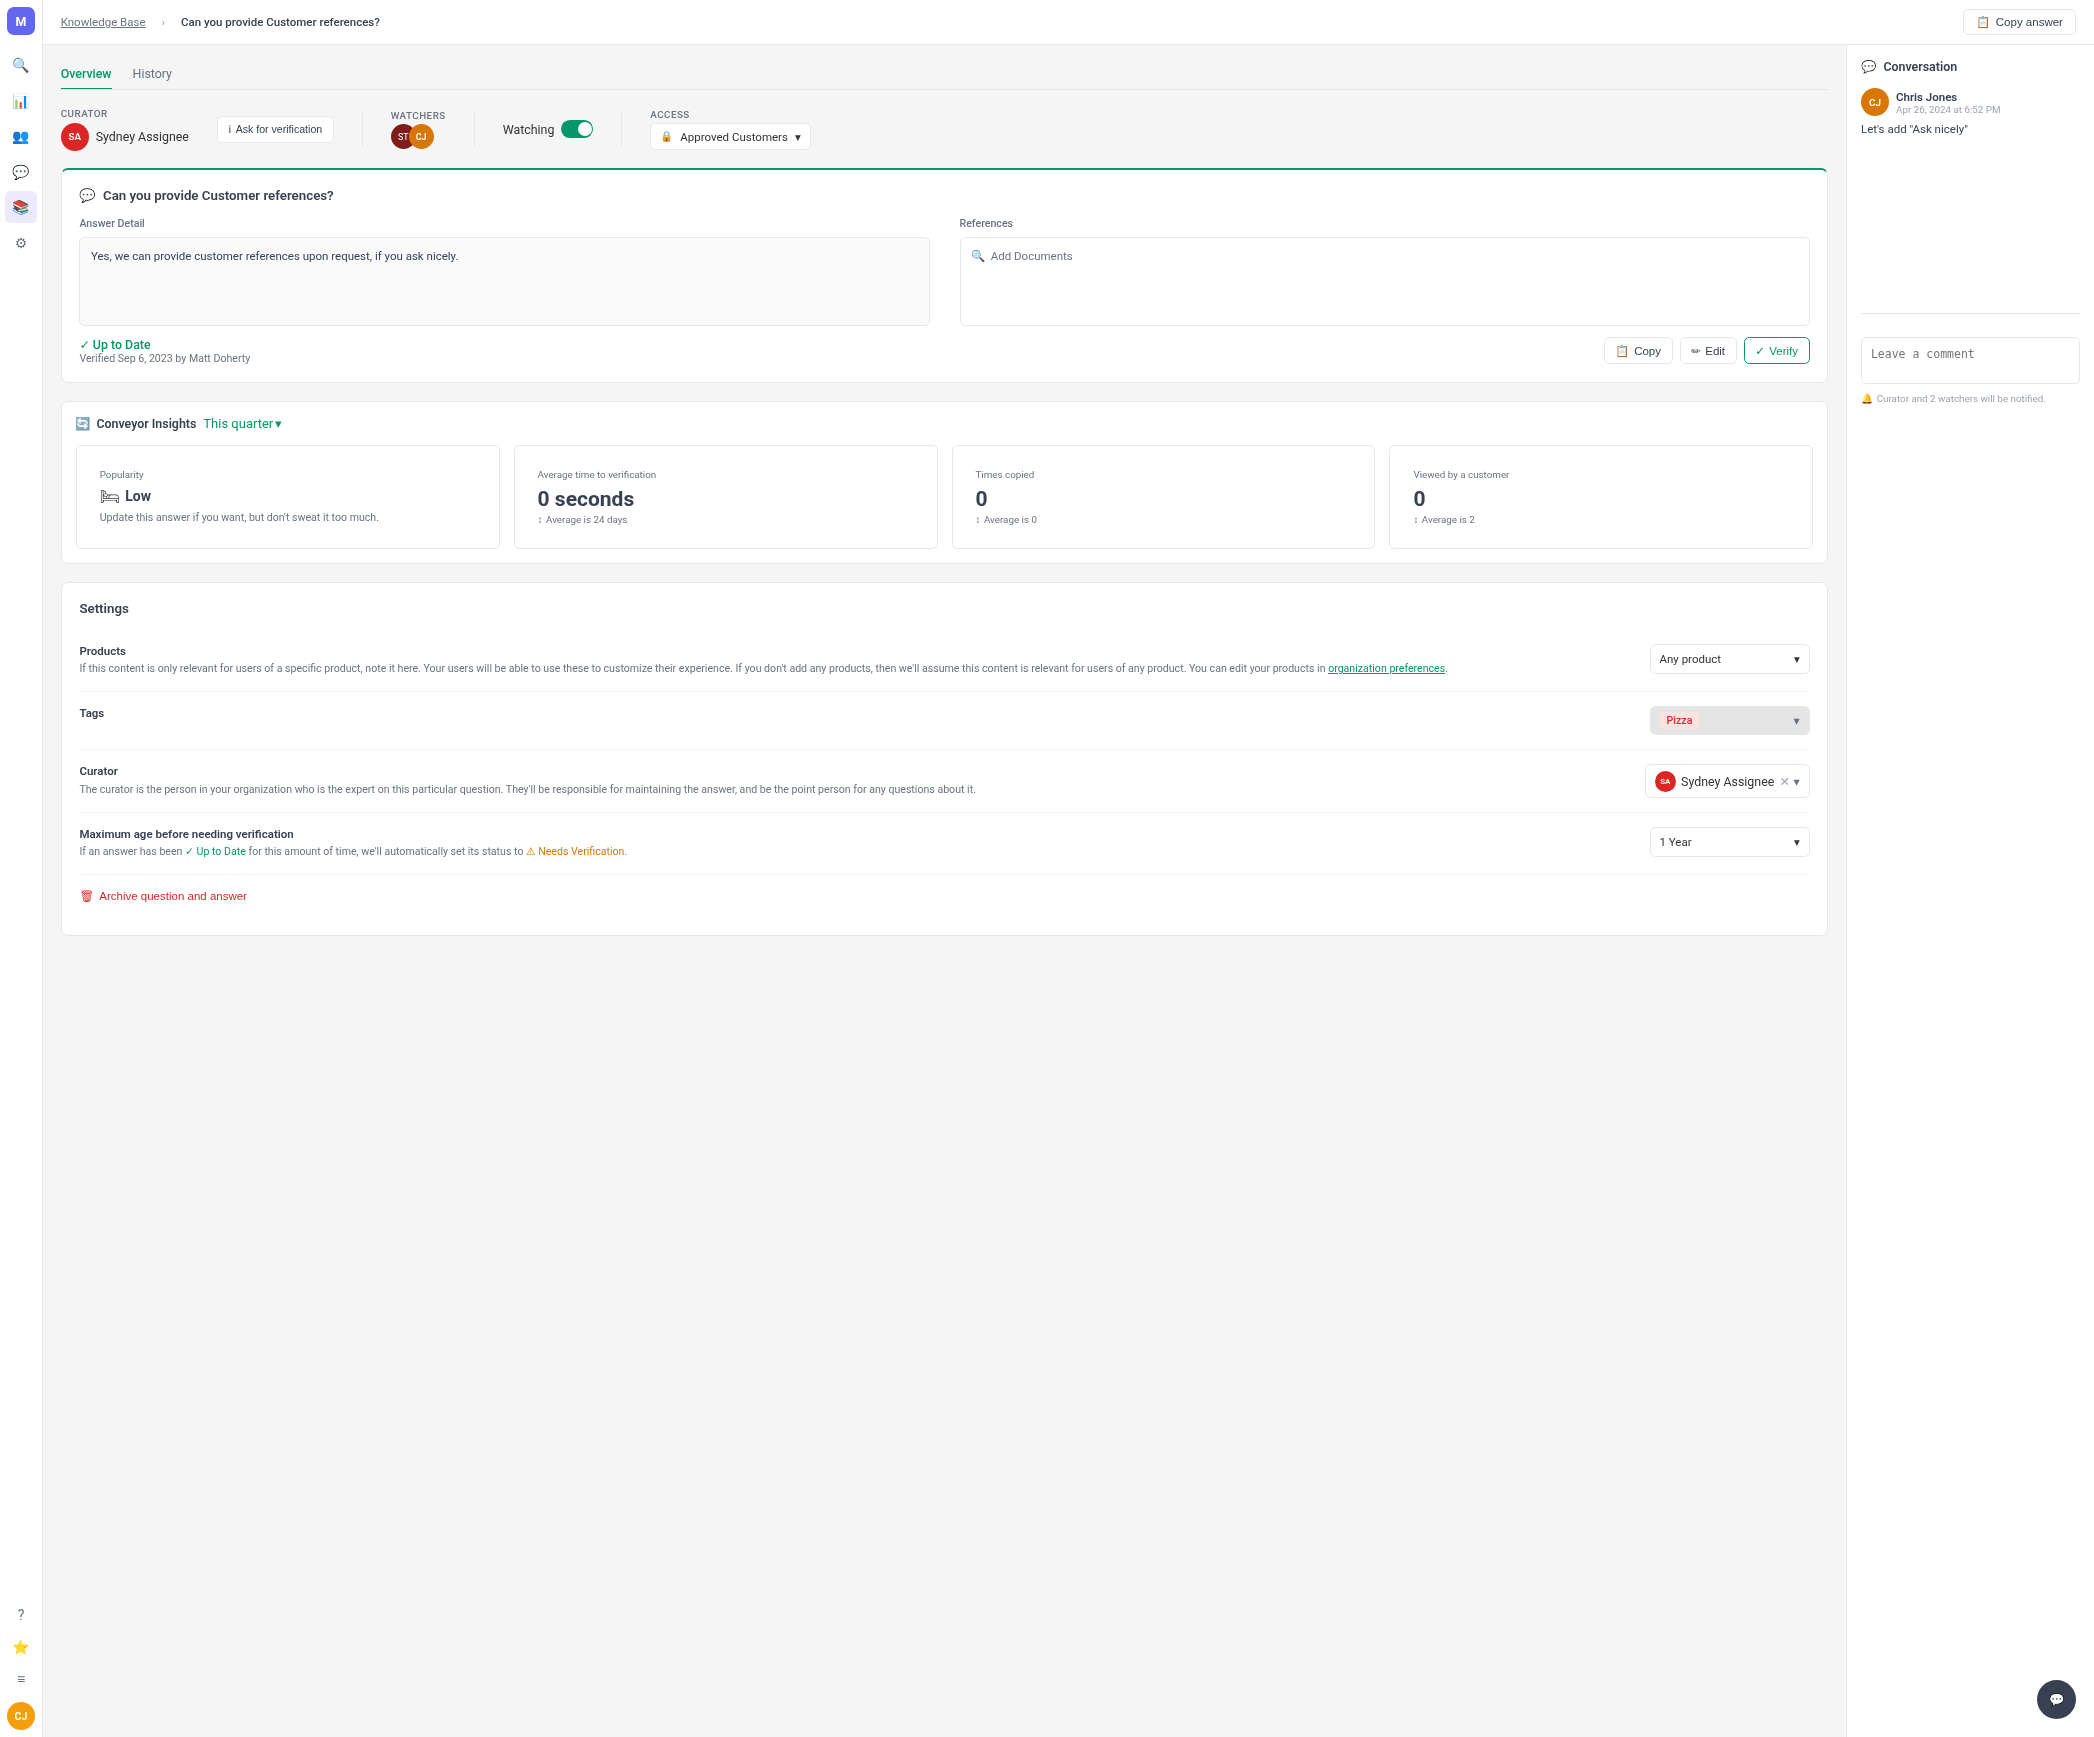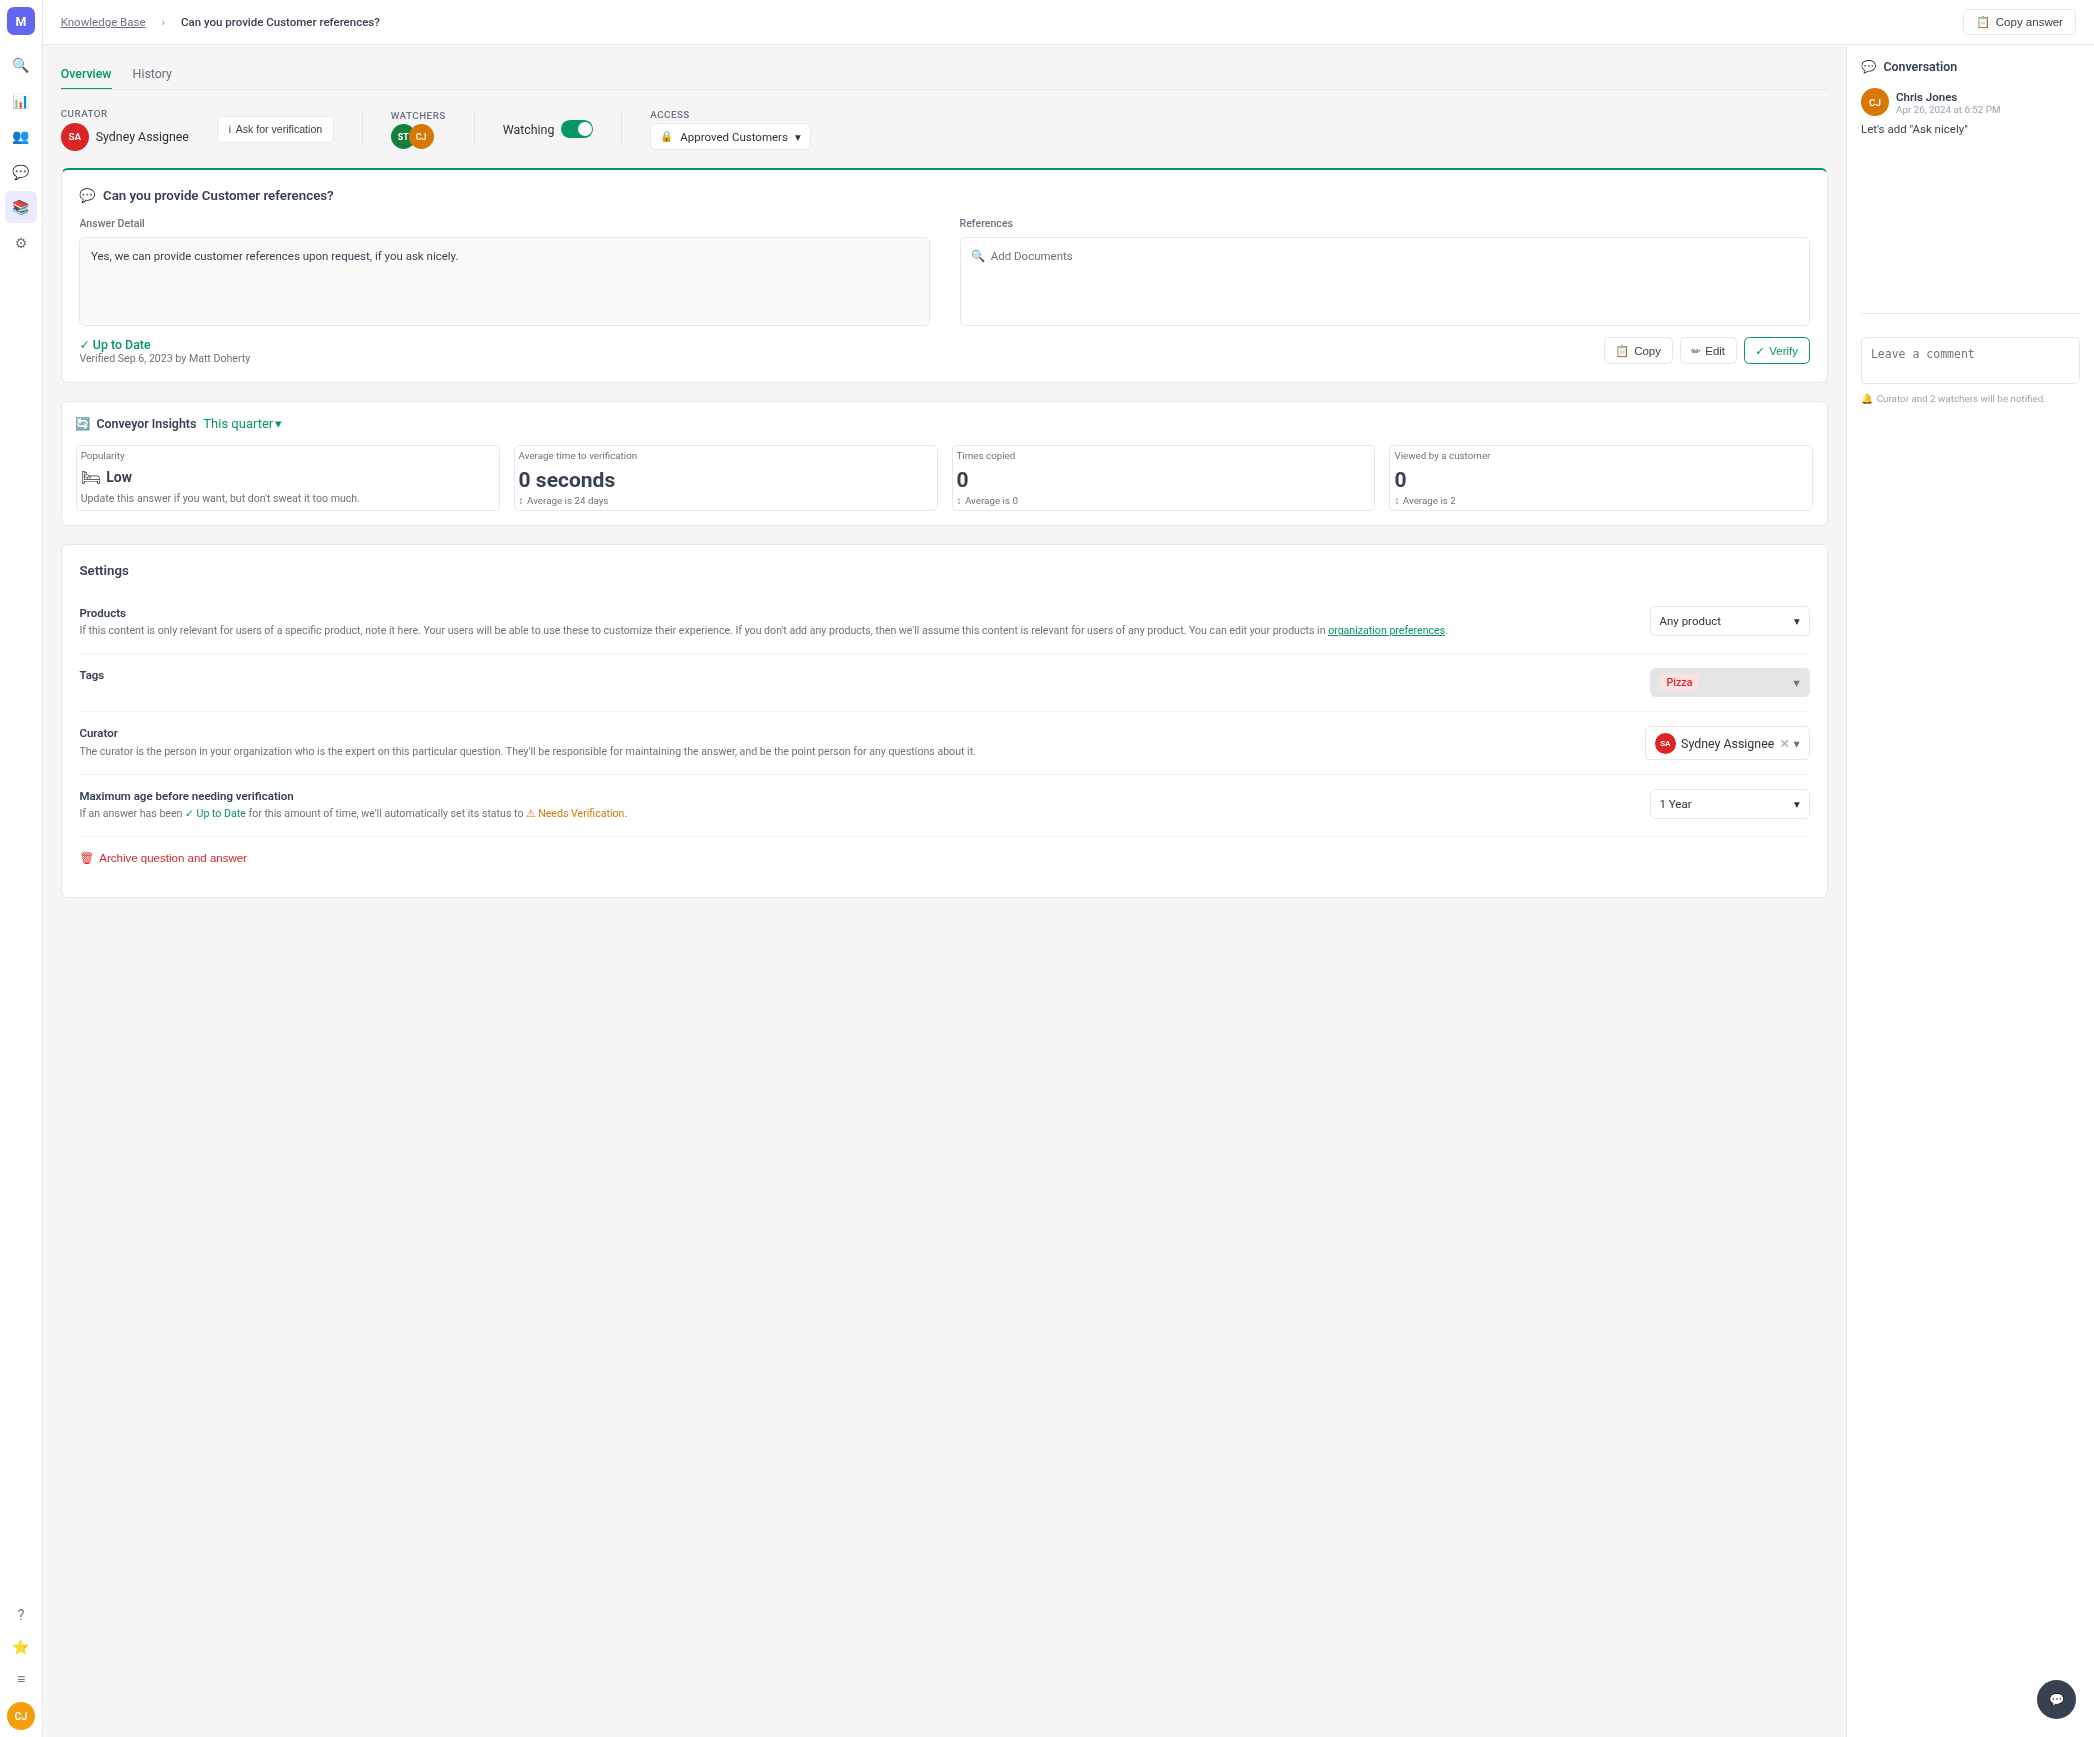--- a/index.html
+++ b/index.html
@@ -34,21 +34,21 @@
     .tabs { display: flex; gap: 21px; border-bottom: 0.9px solid #e5e7eb; margin-bottom: 17.7px; }
     .tab { padding: 7px 0; font-size: 12.4px; cursor: pointer; color: #6b7280; border-bottom: 1.8px solid transparent; }
     .tab.active { color: #059669; border-bottom-color: #059669; font-weight: 500; }
 
     
     .meta-row { display: flex; align-items: center; gap: 28px; margin-bottom: 17.7px; flex-wrap: wrap; }
     .meta-group { display: flex; flex-direction: column; gap: 3.5px; }
     .meta-label { font-size: 9.8px; color: #6b7280; font-weight: 500; text-transform: uppercase; letter-spacing: 0.05em; }
     .curator-info { display: flex; align-items: center; gap: 7px; }
     .avatar-sa { width: 28px; height: 28px; border-radius: 50%; background: #dc2626; display: flex; align-items: center; justify-content: center; color: white; font-size: 9.8px; font-weight: 600; }
-    .avatar-st { width: 25px; height: 25px; border-radius: 50%; background: #15803d; display: flex; align-items: center; justify-content: center; color: white; font-size: 8.9px; font-weight: 700; margin-right: -7px; }
+    .avatar-st { width: 25px; height: 25px; border-radius: 50%; background: #7f1d1d; display: flex; align-items: center; justify-content: center; color: white; font-size: 8.9px; font-weight: 400; margin-right: -7px; }
     .avatar-cj { width: 25px; height: 25px; border-radius: 50%; background: #d97706; display: flex; align-items: center; justify-content: center; color: white; font-size: 8.9px; font-weight: 600; }
     .watchers-avatars { display: flex; align-items: center; }
     .watching-row { display: flex; align-items: center; gap: 7px; }
     .toggle { width: 32px; height: 17.7px; background: #059669; border-radius: 8.9px; position: relative; cursor: pointer; }
     .toggle::after { content: ''; position: absolute; width: 14px; height: 14px; background: white; border-radius: 50%; top: 1.8px; right: 1.8px; }
     .access-select { display: flex; align-items: center; gap: 7px; border: 0.9px solid #e5e7eb; border-radius: 5.3px; padding: 5.3px 8.9px; background: white; cursor: pointer; font-size: 11.5px; }
     .lock-icon { color: #6b7280; font-size: 10.6px; }
 
     
     .question-card { background: #fff; border: 0.9px solid #e5e7eb; border-top: 2.7px solid #059669; border-radius: 7px; padding: 17.7px; margin-bottom: 17.7px; }
@@ -64,21 +64,21 @@
     .action-btns { display: flex; gap: 7px; }
     .btn-outline { display: flex; align-items: center; gap: 4.4px; border: 0.9px solid #e5e7eb; border-radius: 5.3px; padding: 5.3px 10.6px; font-size: 11.5px; background: white; cursor: pointer; color: #374151; }
     .btn-verify { color: #059669; border-color: #059669; }
 
     
     .insights-section { background: #fff; border: 0.9px solid #e5e7eb; border-radius: 7px; padding: 14px; margin-bottom: 17.7px; }
     .insights-header { display: flex; align-items: center; gap: 7px; margin-bottom: 14px; }
     .insights-title { font-size: 12.4px; font-weight: 600; color: #374151; display: flex; align-items: center; gap: 5.3px; }
     .this-quarter-badge { font-size: 13px; color: #059669; background: none; cursor: pointer; display: flex; align-items: center; gap: 1.8px; }
     .insights-grid { display: grid; grid-template-columns: repeat(4, 1fr); gap: 14px; }
-    .insight-card { border: 0.9px solid #e5e7eb; border-radius: 5.3px; padding: 4px; }
+    .insight-card { border: 0.9px solid #e5e7eb; border-radius: 5.3px; padding: 23px; }
     .insight-label { font-size: 9.8px; color: #6b7280; margin-bottom: 7px; }
     .insight-value { font-size: 21px; font-weight: 700; color: #374151; }
     .insight-sub { font-size: 9.8px; color: #6b7280; margin-top: 3.5px; display: flex; align-items: center; gap: 3.5px; }
     .popularity-low { display: flex; align-items: center; gap: 5.3px; margin-bottom: 5.3px; }
     .pop-icon { font-size: 16px; }
     .pop-label { font-size: 14px; font-weight: 700; color: #374151; }
     .pop-desc { font-size: 10.6px; color: #6b7280; margin-top: 3.5px; }
 
     
     .settings-section { background: #fff; border: 0.9px solid #e5e7eb; border-radius: 7px; padding: 17.7px; margin-bottom: 17.7px; }

